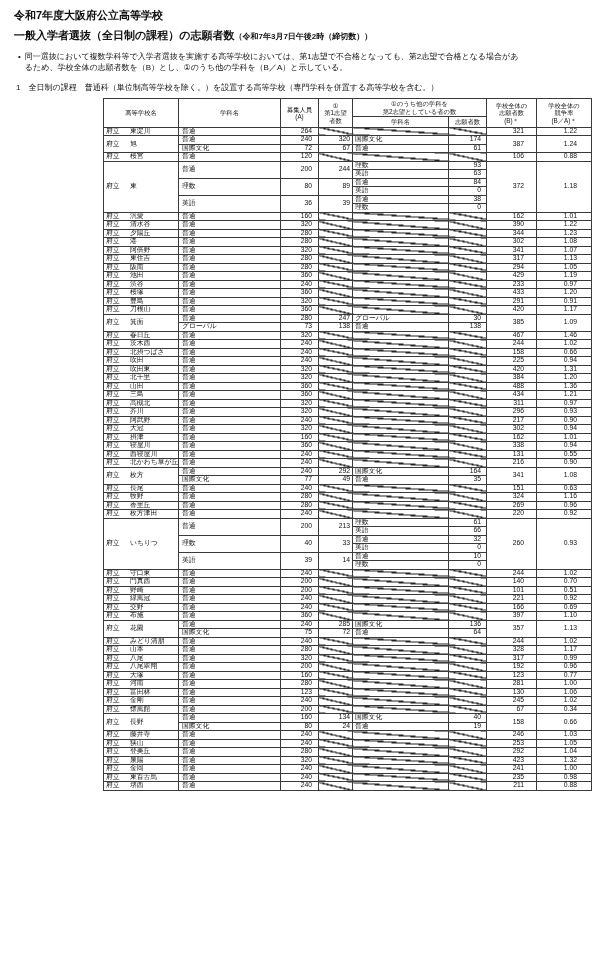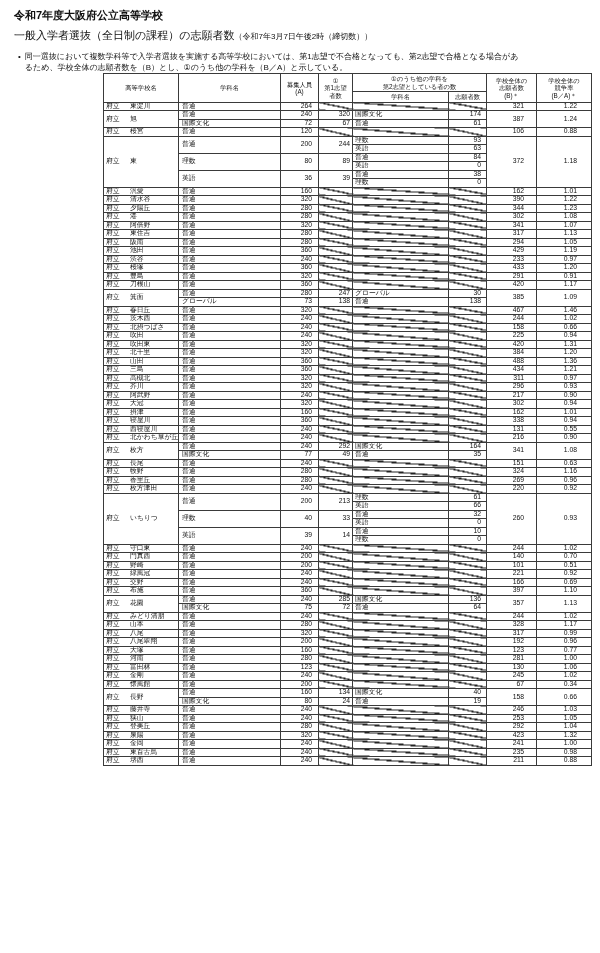--- a/index.html
+++ b/index.html
@@ -4,21 +4,21 @@
 <style>
   * { margin:0; padding:0; box-sizing:border-box; }
   html,body { background:#fff; }
   body {
     width:600px; height:953px; overflow:hidden;
     font-family:"Liberation Sans","DejaVu Sans",sans-serif;
     color:#111;
   }
   .page { position:relative; width:508px; height:953px; padding:8px 13px 0 14px; }
   .title1 { font-size:11px; font-weight:bold; }
-  .title2 { font-size:11px; font-weight:normal; margin-top:5px; }
+  .title2 { font-size:11px; font-weight:bold; margin-top:5px; }
   .title2 .note { font-size:8px; }
   .bullet { display:flex; gap:4px; font-size:8px; line-height:1.4; width:508px; margin:8px 0 0 4px; }
   .bullet .b { flex:0 0 auto; }
   .section { font-size:8px; margin:9px 0 5px 2px; }
 
   table.t {
     border-collapse:collapse; table-layout:fixed;
     margin-left:89px; width:488px;
     border:1.5px solid #000;
   }
@@ -54,20 +54,21 @@
 
 <div class="page">
   <div class="title1">令和7年度大阪府公立高等学校</div>
   <div class="title2">
     <span>一般入学者選抜（全日制の課程）の志願者数</span><span class="note">（令和7年3月7日午後2時（締切数））</span>
   </div>
   <div class="bullet">
     <span class="b">•</span>
     <span>同一選抜において複数学科等で入学者選抜を実施する高等学校においては、第1志望で不合格となっても、第2志望で合格となる場合があるため、学校全体の志願者数を（B）とし、①のうち他の学科を（B／A）と示している。</span>
   </div>
+  <div class="section">1　全日制の課程　普通科（単位制高等学校を除く。）を設置する高等学校（専門学科を併置する高等学校を含む。）</div>
 
   <table class="t">
     <colgroup>
       <col style="width:75px">
         <col style="width:102px">
         <col style="width:38px">
         <col style="width:34px">
       <col style="width:96px">
         <col style="width:38px">
         <col style="width:50px">

